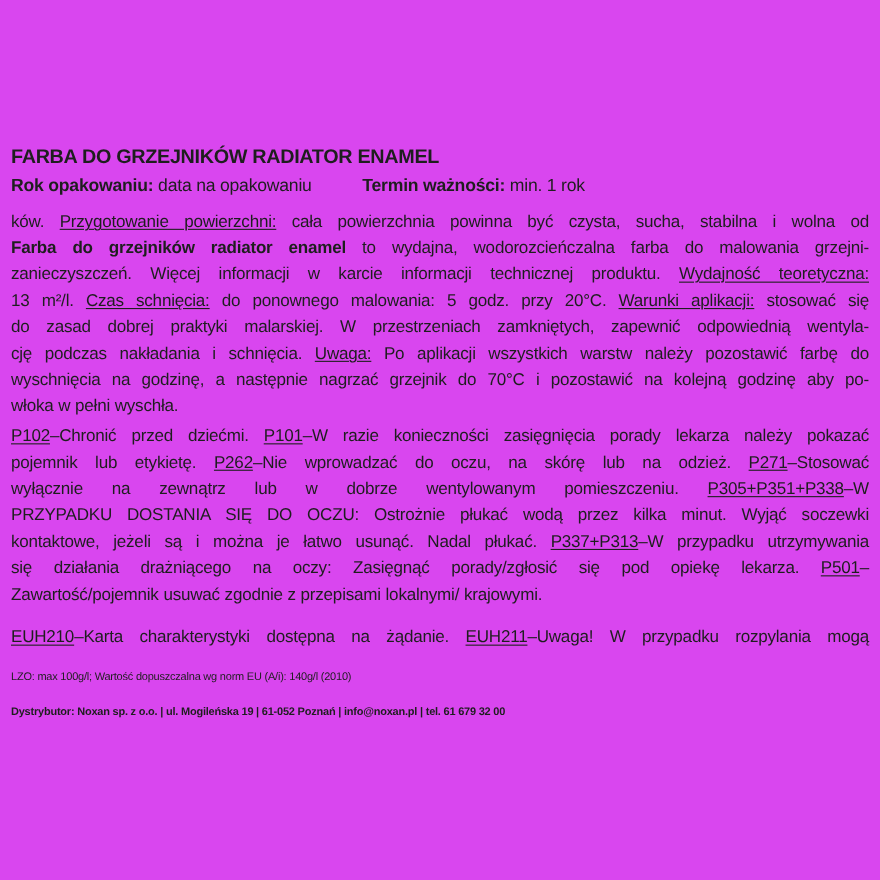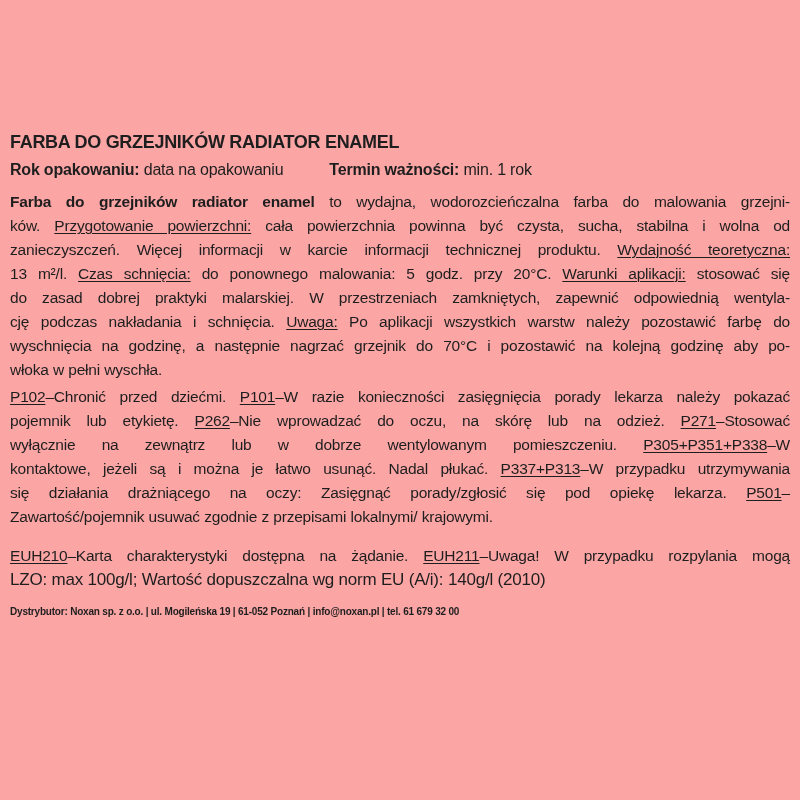--- a/index.html
+++ b/index.html
@@ -6,21 +6,21 @@
   html, body {
     width: 800px; height: 800px;
     background: #ffffff;
     overflow: hidden;
     font-family: "Liberation Sans", "DejaVu Sans", sans-serif;
     color: #1e1e1e;
   }
   .label-sheet {
     width: 800px; height: 800px;
     padding: 131px 10px 0 10px;
-    background: #fca5a5;
+    background: #d946ef;
   }
   .label-title {
     font-size: 18px;
     font-weight: bold;
     letter-spacing: -0.3px;
     line-height: 22px;
     white-space: nowrap;
   }
   .meta-line {
     margin-top: 6px;
@@ -39,22 +39,22 @@
     word-spacing: 0.2px;
   }
   .para-1 { margin-top: 9px; }
   .para-2 { margin-top: 3px; }
   .para-3 { margin-top: 15px; }
   .tline { min-height: 24px; }
   .just { text-align: justify; text-align-last: justify; }
   .u { text-decoration: underline; text-underline-offset: 2px; text-decoration-thickness: 1px; }
   .b { font-weight: bold; }
   .voc-line {
-    margin-top: 0;
-    font-size: 17px;
+    margin-top: 12px;
+    font-size: 10px;
     line-height: 24px;
     letter-spacing: -0.2px;
     white-space: nowrap;
   }
   .distributor-line {
     margin-top: 8px;
     font-size: 10px;
     line-height: 24px;
     font-weight: bold;
     letter-spacing: -0.2px;
@@ -66,34 +66,35 @@
 
 <div class="label-sheet">
 
   <div class="label-title">FARBA DO GRZEJNIKÓW RADIATOR ENAMEL</div>
 
   <div class="meta-line">
     <span class="meta-pair"><span class="bold">Rok opakowaniu:</span><span> data na opakowaniu</span></span><span class="meta-pair second"><span class="bold">Termin ważności:</span><span> min. 1 rok</span></span>
   </div>
 
   <div class="para para-1">
+      <div class="tline just"><span>ków. </span><span class="u">Przygotowanie powierzchni:</span><span> cała powierzchnia powinna być czysta, sucha, stabilna i wolna od</span></div>
       <div class="tline just"><span class="b">Farba do grzejników radiator enamel</span><span> to wydajna, wodorozcieńczalna farba do malowania grzejni-</span></div>
-      <div class="tline just"><span>ków. </span><span class="u">Przygotowanie powierzchni:</span><span> cała powierzchnia powinna być czysta, sucha, stabilna i wolna od</span></div>
       <div class="tline just"><span>zanieczyszczeń. Więcej informacji w karcie informacji technicznej produktu. </span><span class="u">Wydajność teoretyczna:</span></div>
       <div class="tline just"><span>13 m²/l. </span><span class="u">Czas schnięcia:</span><span> do ponownego malowania: 5 godz. przy 20°C. </span><span class="u">Warunki aplikacji:</span><span> stosować się</span></div>
       <div class="tline just"><span>do zasad dobrej praktyki malarskiej. W przestrzeniach zamkniętych, zapewnić odpowiednią wentyla-</span></div>
       <div class="tline just"><span>cję podczas nakładania i schnięcia. </span><span class="u">Uwaga:</span><span> Po aplikacji wszystkich warstw należy pozostawić farbę do</span></div>
       <div class="tline just"><span>wyschnięcia na godzinę, a następnie nagrzać grzejnik do 70°C i pozostawić na kolejną godzinę aby po-</span></div>
       <div class="tline"><span>włoka w pełni wyschła.</span></div>
     </div>
 
   <div class="para para-2">
       <div class="tline just"><span class="u">P102</span><span>–Chronić przed dziećmi. </span><span class="u">P101</span><span>–W razie konieczności zasięgnięcia porady lekarza należy pokazać</span></div>
       <div class="tline just"><span>pojemnik lub etykietę. </span><span class="u">P262</span><span>–Nie wprowadzać do oczu, na skórę lub na odzież. </span><span class="u">P271</span><span>–Stosować</span></div>
       <div class="tline just"><span>wyłącznie na zewnątrz lub w dobrze wentylowanym pomieszczeniu. </span><span class="u">P305+P351+P338</span><span>–W</span></div>
+      <div class="tline just"><span>PRZYPADKU DOSTANIA SIĘ DO OCZU: Ostrożnie płukać wodą przez kilka minut. Wyjąć soczewki</span></div>
       <div class="tline just"><span>kontaktowe, jeżeli są i można je łatwo usunąć. Nadal płukać. </span><span class="u">P337+P313</span><span>–W przypadku utrzymywania</span></div>
       <div class="tline just"><span>się działania drażniącego na oczy: Zasięgnąć porady/zgłosić się pod opiekę lekarza. </span><span class="u">P501</span><span>–</span></div>
       <div class="tline"><span>Zawartość/pojemnik usuwać zgodnie z przepisami lokalnymi/ krajowymi.</span></div>
     </div>
 
   <div class="para para-3">
       <div class="tline just"><span class="u">EUH210</span><span>–Karta charakterystyki dostępna na żądanie. </span><span class="u">EUH211</span><span>–Uwaga! W przypadku rozpylania mogą</span></div>
     </div>
 
   <div class="voc-line">LZO: max 100g/l; Wartość dopuszczalna wg norm EU (A/i): 140g/l (2010)</div>

